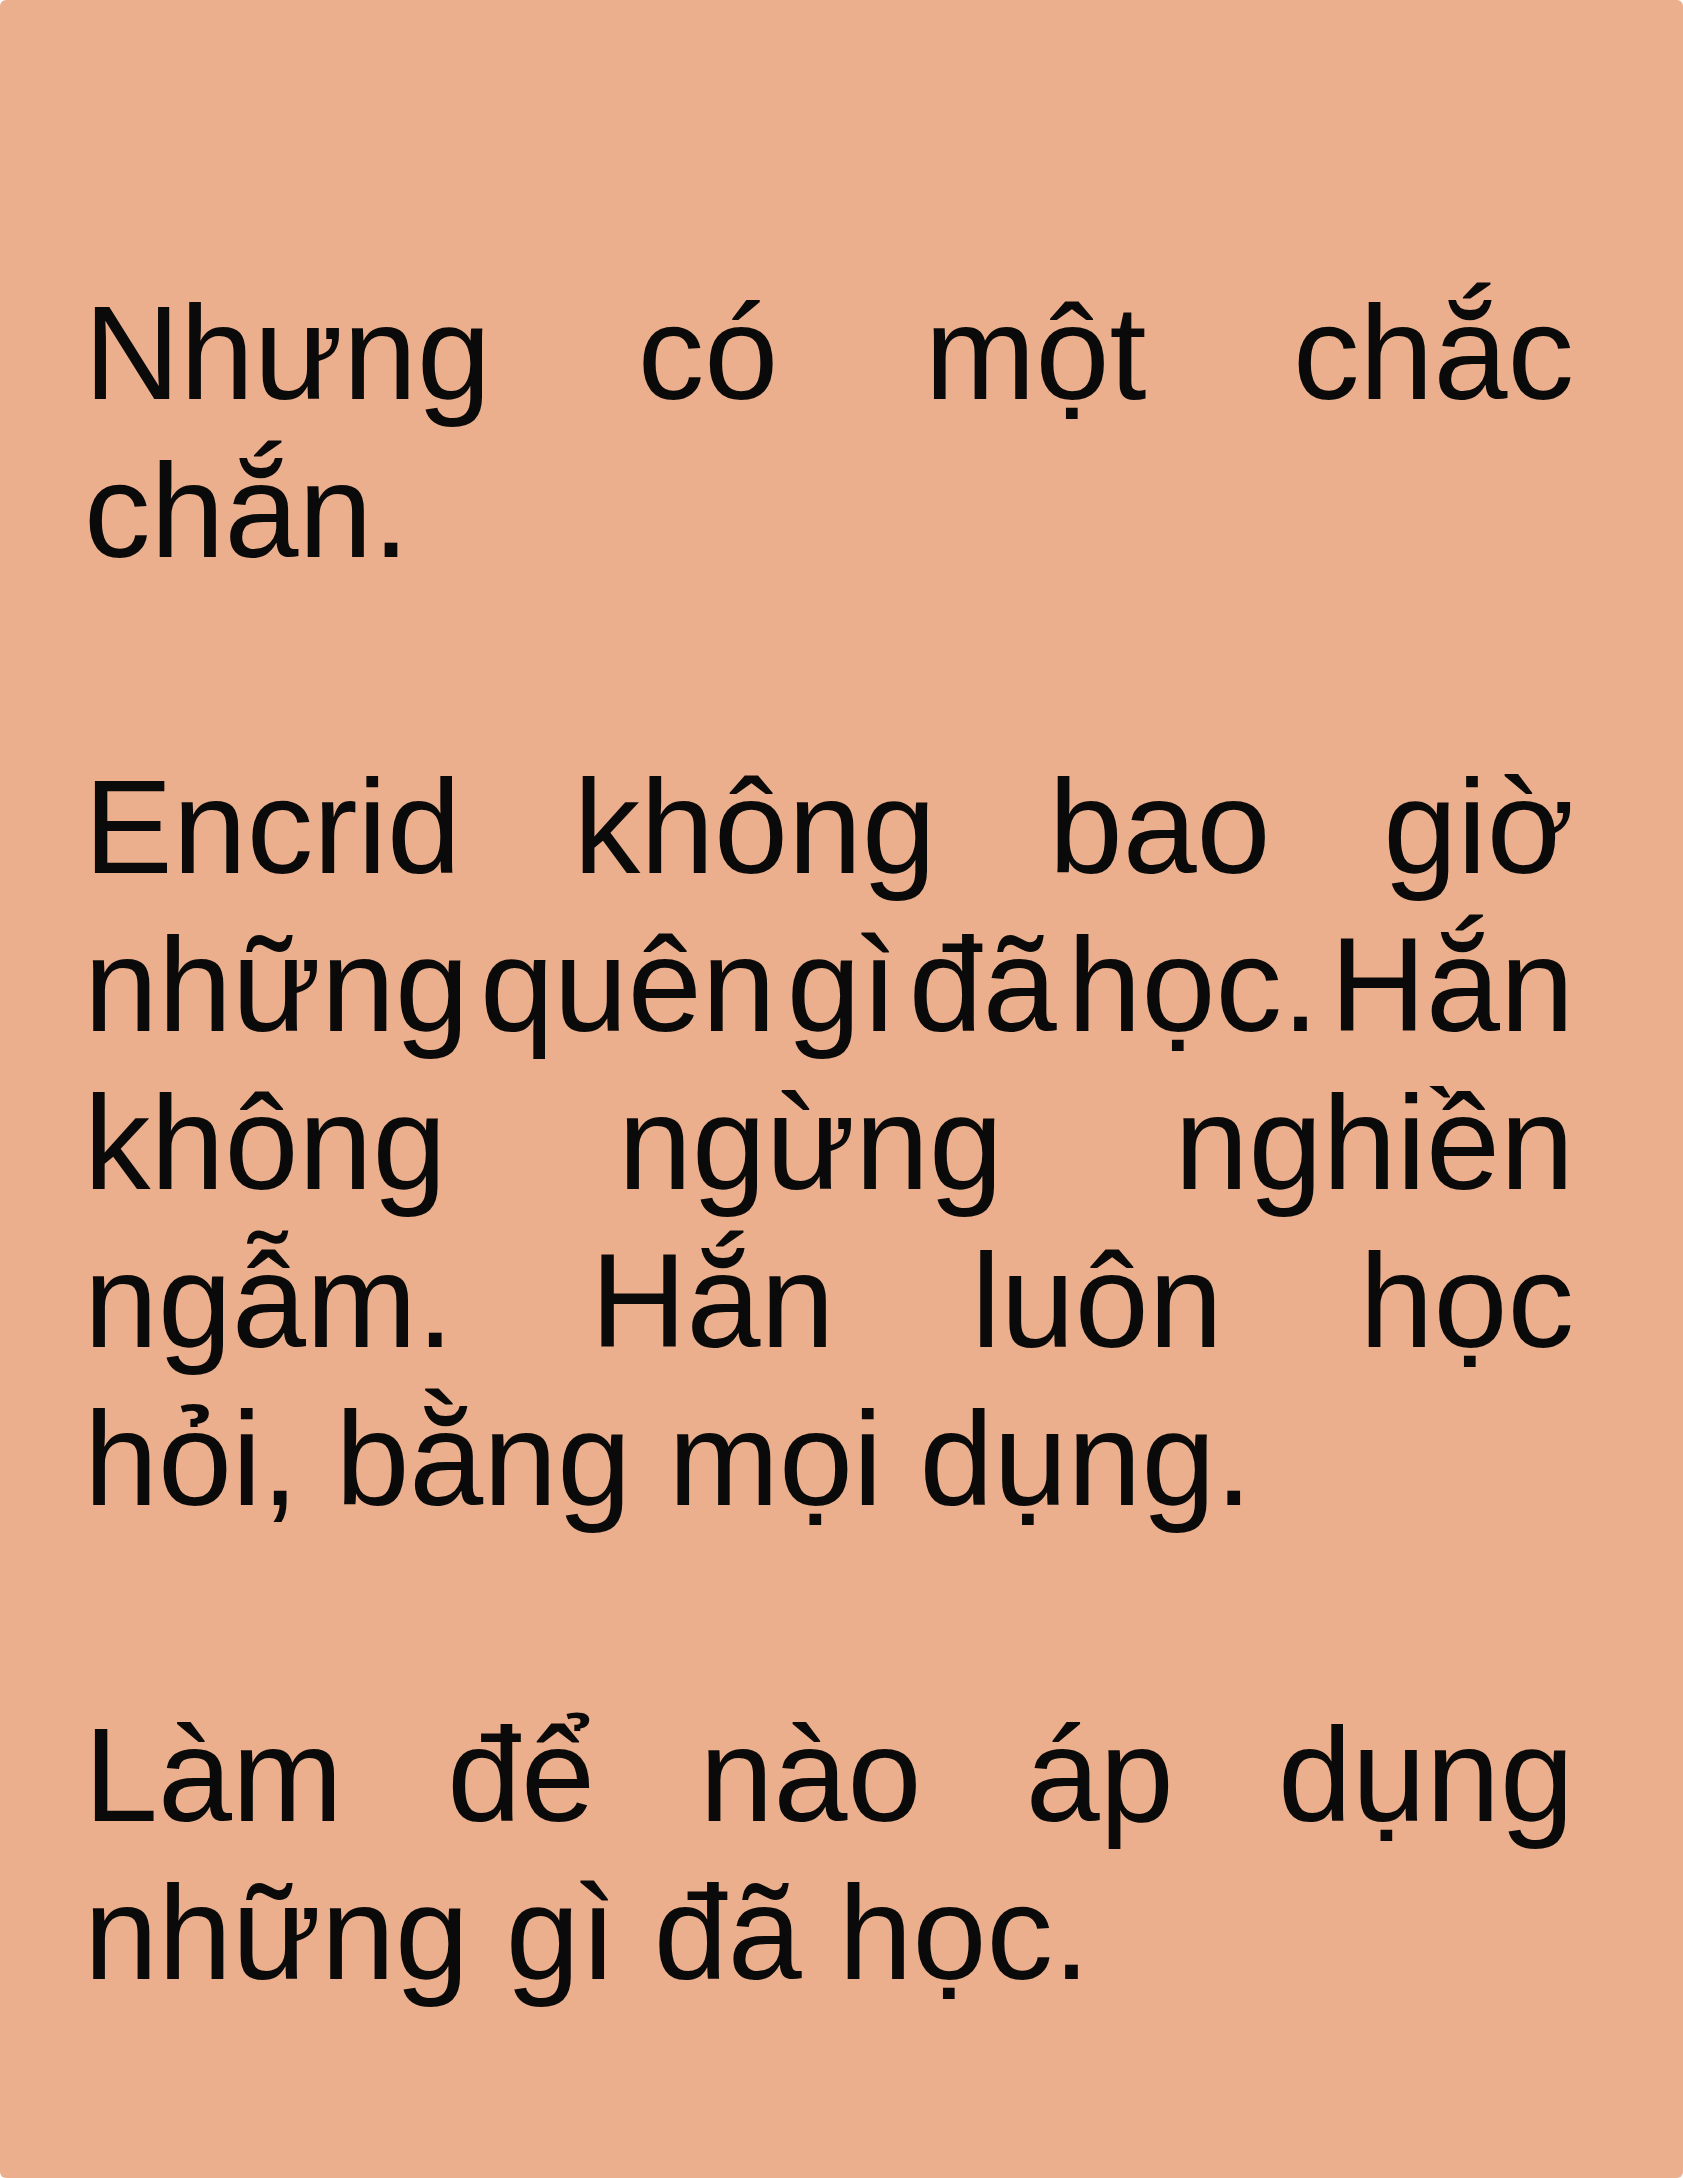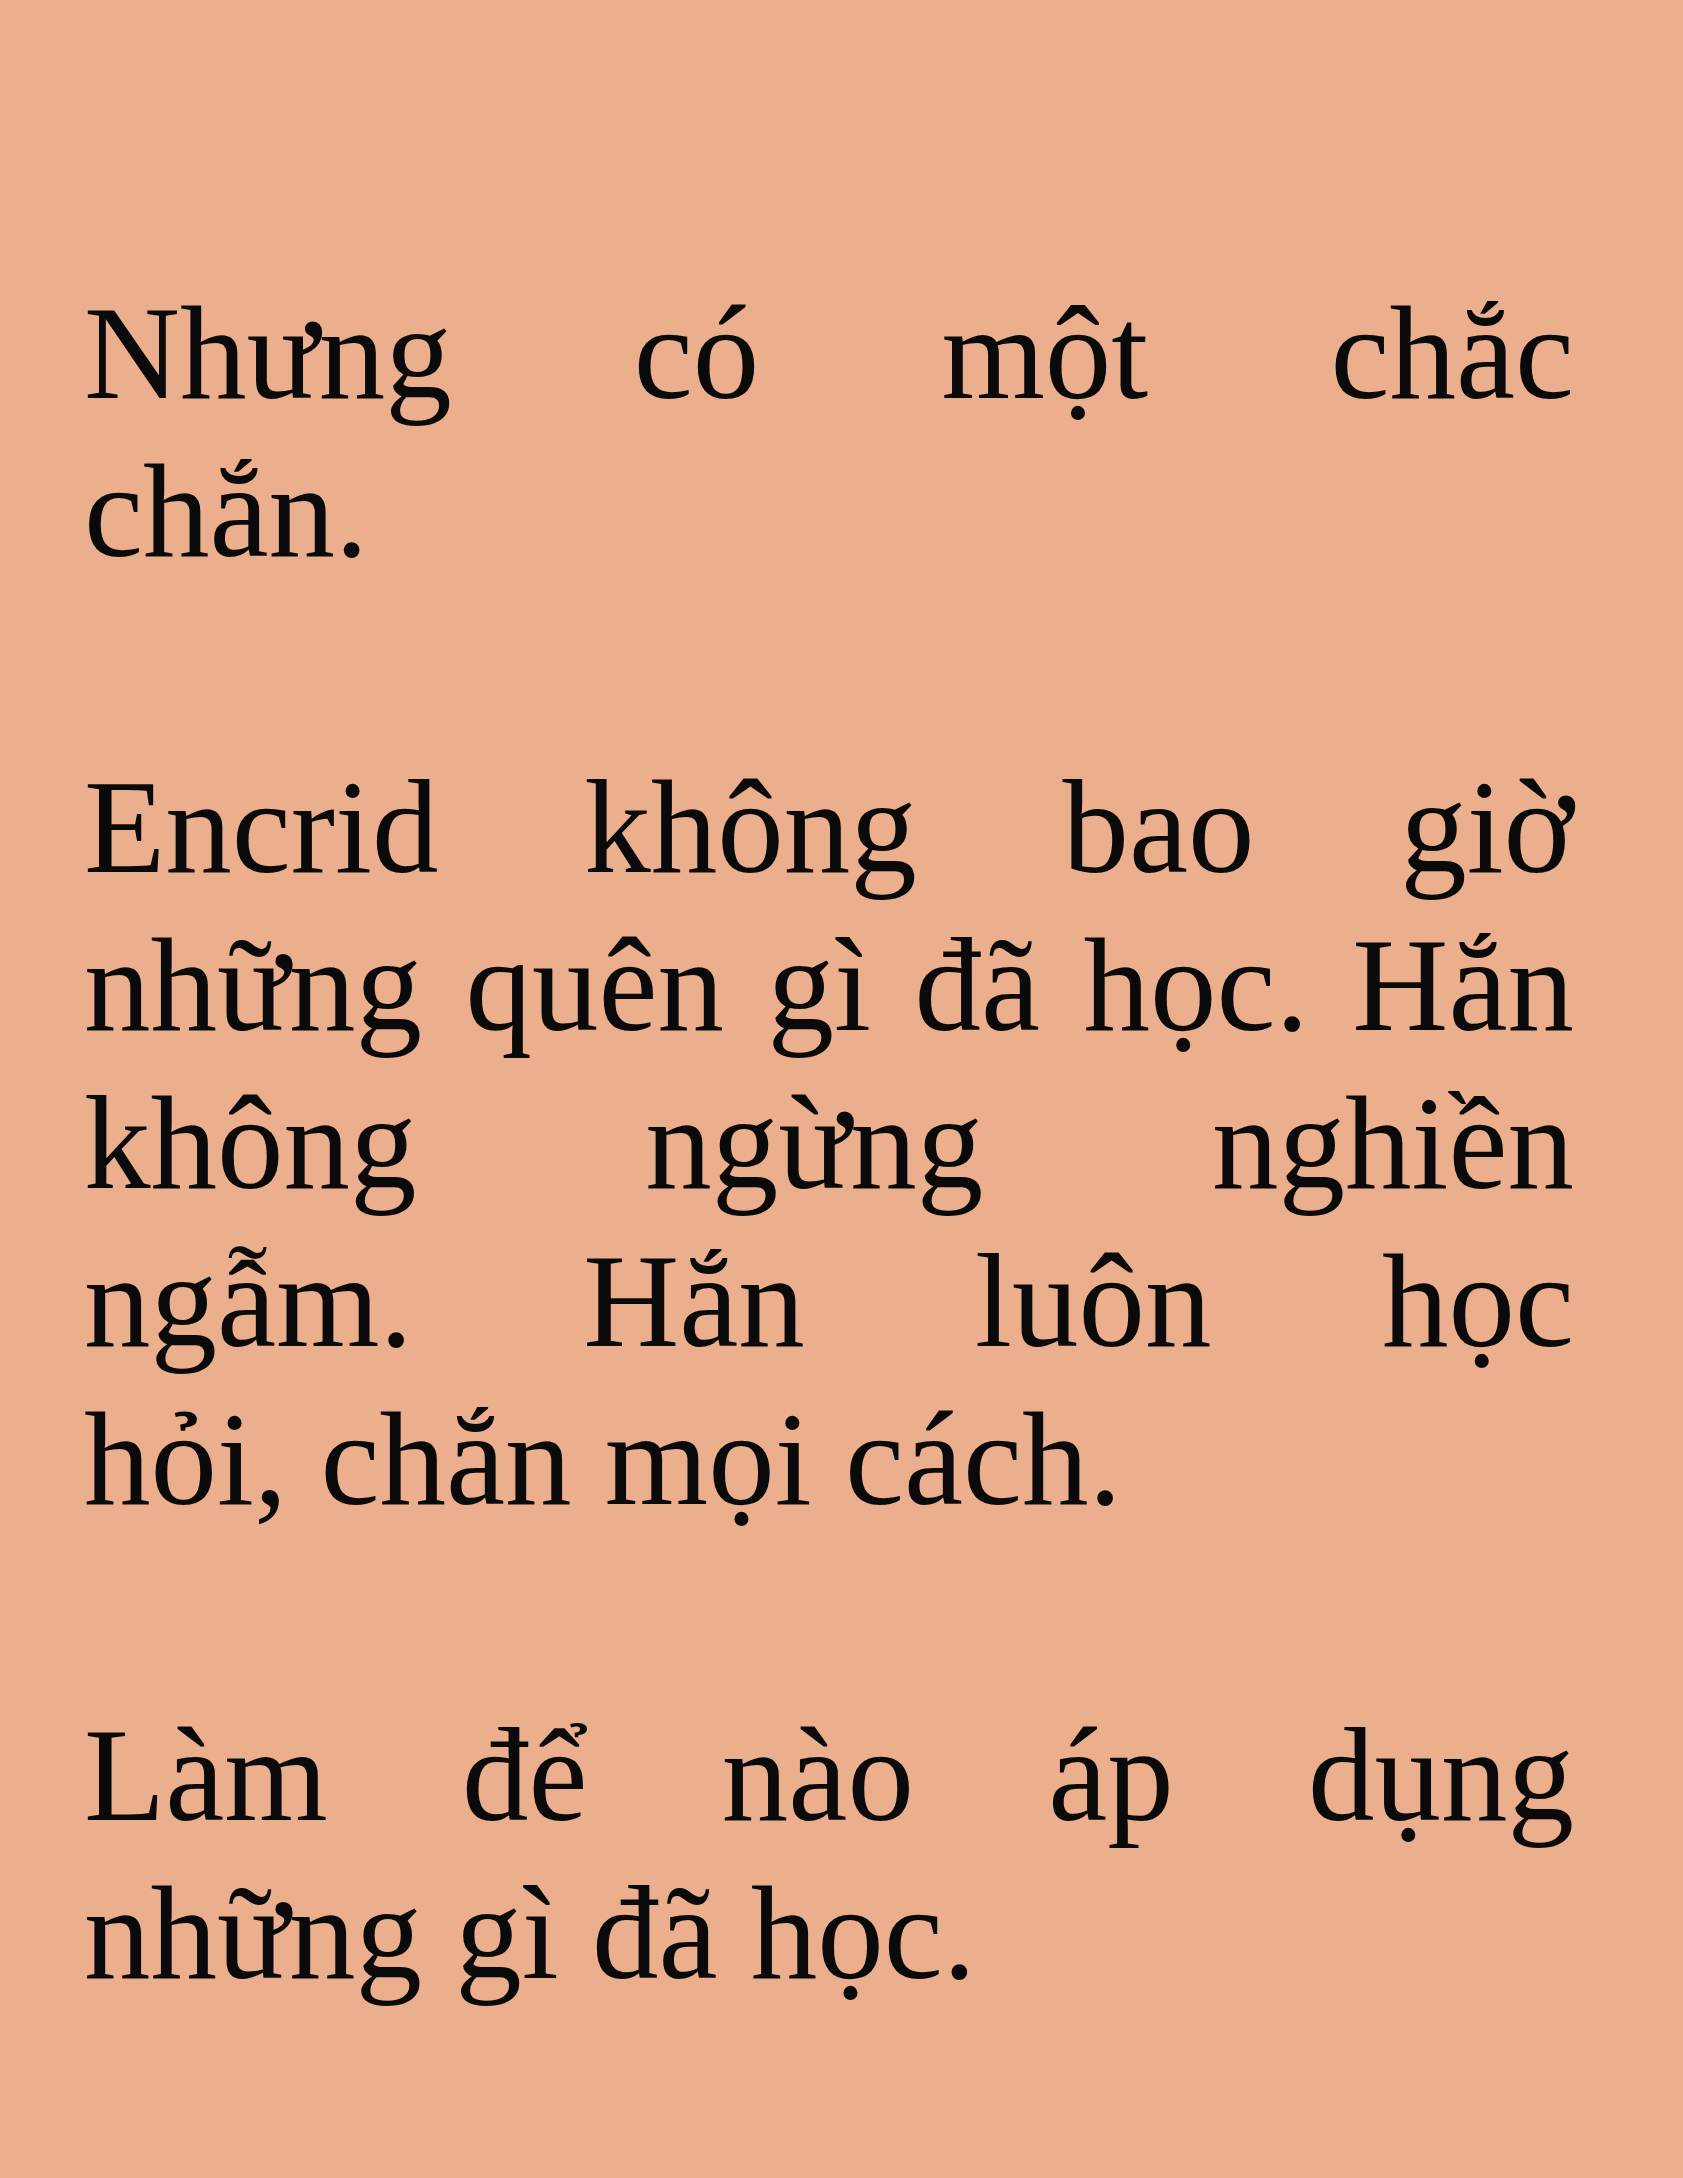--- a/index.html
+++ b/index.html
@@ -6,21 +6,22 @@
     margin: 0;
     padding: 0;
   }
   .page {
     position: relative;
     width: 1683px;
     height: 2178px;
     box-sizing: border-box;
     overflow: hidden;
     padding: 274px 109px 0 84px;
-    font-family: Liberation Serif, serif;
+    font-family: Liberation Sans, sans-serif;
+    border-radius: 6px;
   }
   .paragraph {
     margin: 0 0 158px 0;
     padding: 0;
   }
   .line {
     font-size: 133px;
     line-height: 158px;
     white-space: nowrap;
     letter-spacing: 0;
@@ -66,21 +67,21 @@
         <span>không</span>
         <span>ngừng</span>
         <span>nghiền</span>
       </div>
       <div class="line justify">
         <span>ngẫm.</span>
         <span>Hắn</span>
         <span>luôn</span>
         <span>học</span>
       </div>
-      <div class="line">hỏi, chắn mọi cách.</div>
+      <div class="line">hỏi, bằng mọi dụng.</div>
     </div>
   <div class="paragraph">
       <div class="line justify">
         <span>Làm</span>
         <span>để</span>
         <span>nào</span>
         <span>áp</span>
         <span>dụng</span>
       </div>
       <div class="line">những gì đã học.</div>

